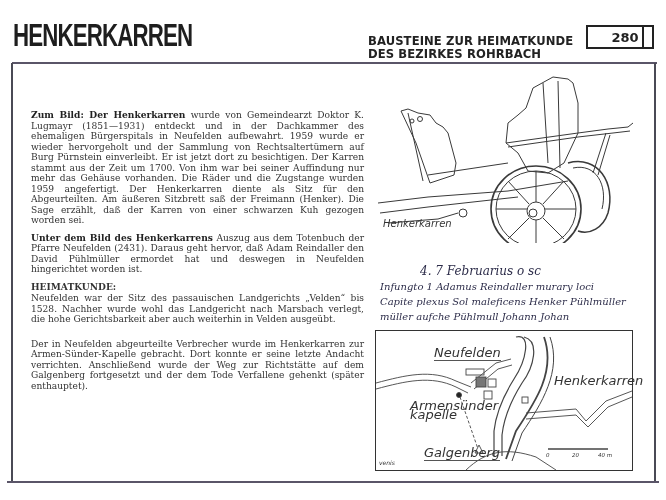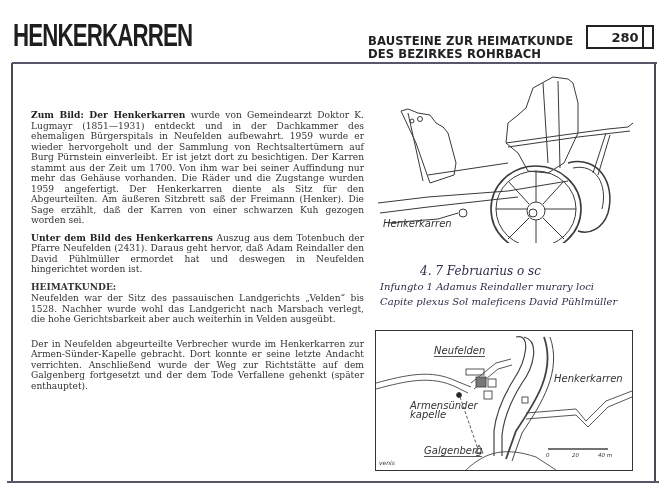--- a/index.html
+++ b/index.html
@@ -18,21 +18,21 @@
   #frame-right { left:654px; top:63px; height:418px; }
   #text-col { left:31px; top:110px; width:333px; font-size:9.1px; line-height:10.5px; text-align:justify; color:#333; }
   #text-col p { margin:0 0 7px 0; }
   #text-col b { color:#222; }
   .heading { font-weight:bold; margin:0 0 1px 0 !important; }
   #drawing { left:368px; top:63px; width:270px; height:180px; }
   #caption { left:383px; top:218px; font-family:"DejaVu Sans", sans-serif; font-style:italic; font-size:10px; color:#333; }
   #hand { left:380px; top:240px; width:250px; font-family:"DejaVu Serif", serif; font-style:italic; font-size:10px; color:#2d2d4a; line-height:15px;margin-top:24px; }
   #hand .l1 { padding-left:40px; font-size:12px; }
   #map { left:375px; top:330px; width:258px; height:141px; border:1.5px solid #333; box-sizing:border-box; background:#fff; }
-  .maplabel { position:absolute; font-family:"DejaVu Sans", sans-serif; font-style:italic; font-size:10px; color:#333; }
+  .maplabel { position:absolute; font-family:"DejaVu Sans", sans-serif; font-style:italic; font-size:13px; color:#333; }
   .ul { border-bottom:1px solid #555; }
 </style>
 </head>
 <body>
 
 <div id="title" class="abs">HENKERKARREN</div>
 
 <div id="series" class="abs">
   <div>BAUSTEINE ZUR HEIMATKUNDE</div>
   <div>DES BEZIRKES ROHRBACH</div>
@@ -87,21 +87,22 @@
   <path d="M205 105 C228 100 240 122 234 146"></path>
 
   <path d="M238 70 L225 110 M242 72 L230 112"></path>
 </svg>
 
 <div id="caption" class="abs">Henkerkarren</div>
 
 <div id="hand" class="abs">
   <div class="l1">4. 7 Februarius  o sc</div>
   <div>Infungto 1 Adamus Reindaller murary loci</div>
-  <div>Capite plexus Sol maleficens David Pühlmüller</div>
+  <div>Capite plexus Sol maleficens Henker Pühlmüller</div>
+  <div>müller aufche Pühlmull Johann Johan</div>
 </div>
 
 <div id="map" class="abs">
   <svg class="abs" style="left:0;top:0" width="256" height="139" viewBox="0 0 256 139" fill="none" stroke="#444" stroke-width="0.9">
 
     <path d="M0 52 C30 44 55 38 80 50 L95 56"></path>
     <path d="M0 58 C30 50 55 44 80 56 L92 62"></path>
 
     <path d="M95 52 L120 32 L135 28"></path>
     <path d="M98 58 L122 38 L136 34"></path>

